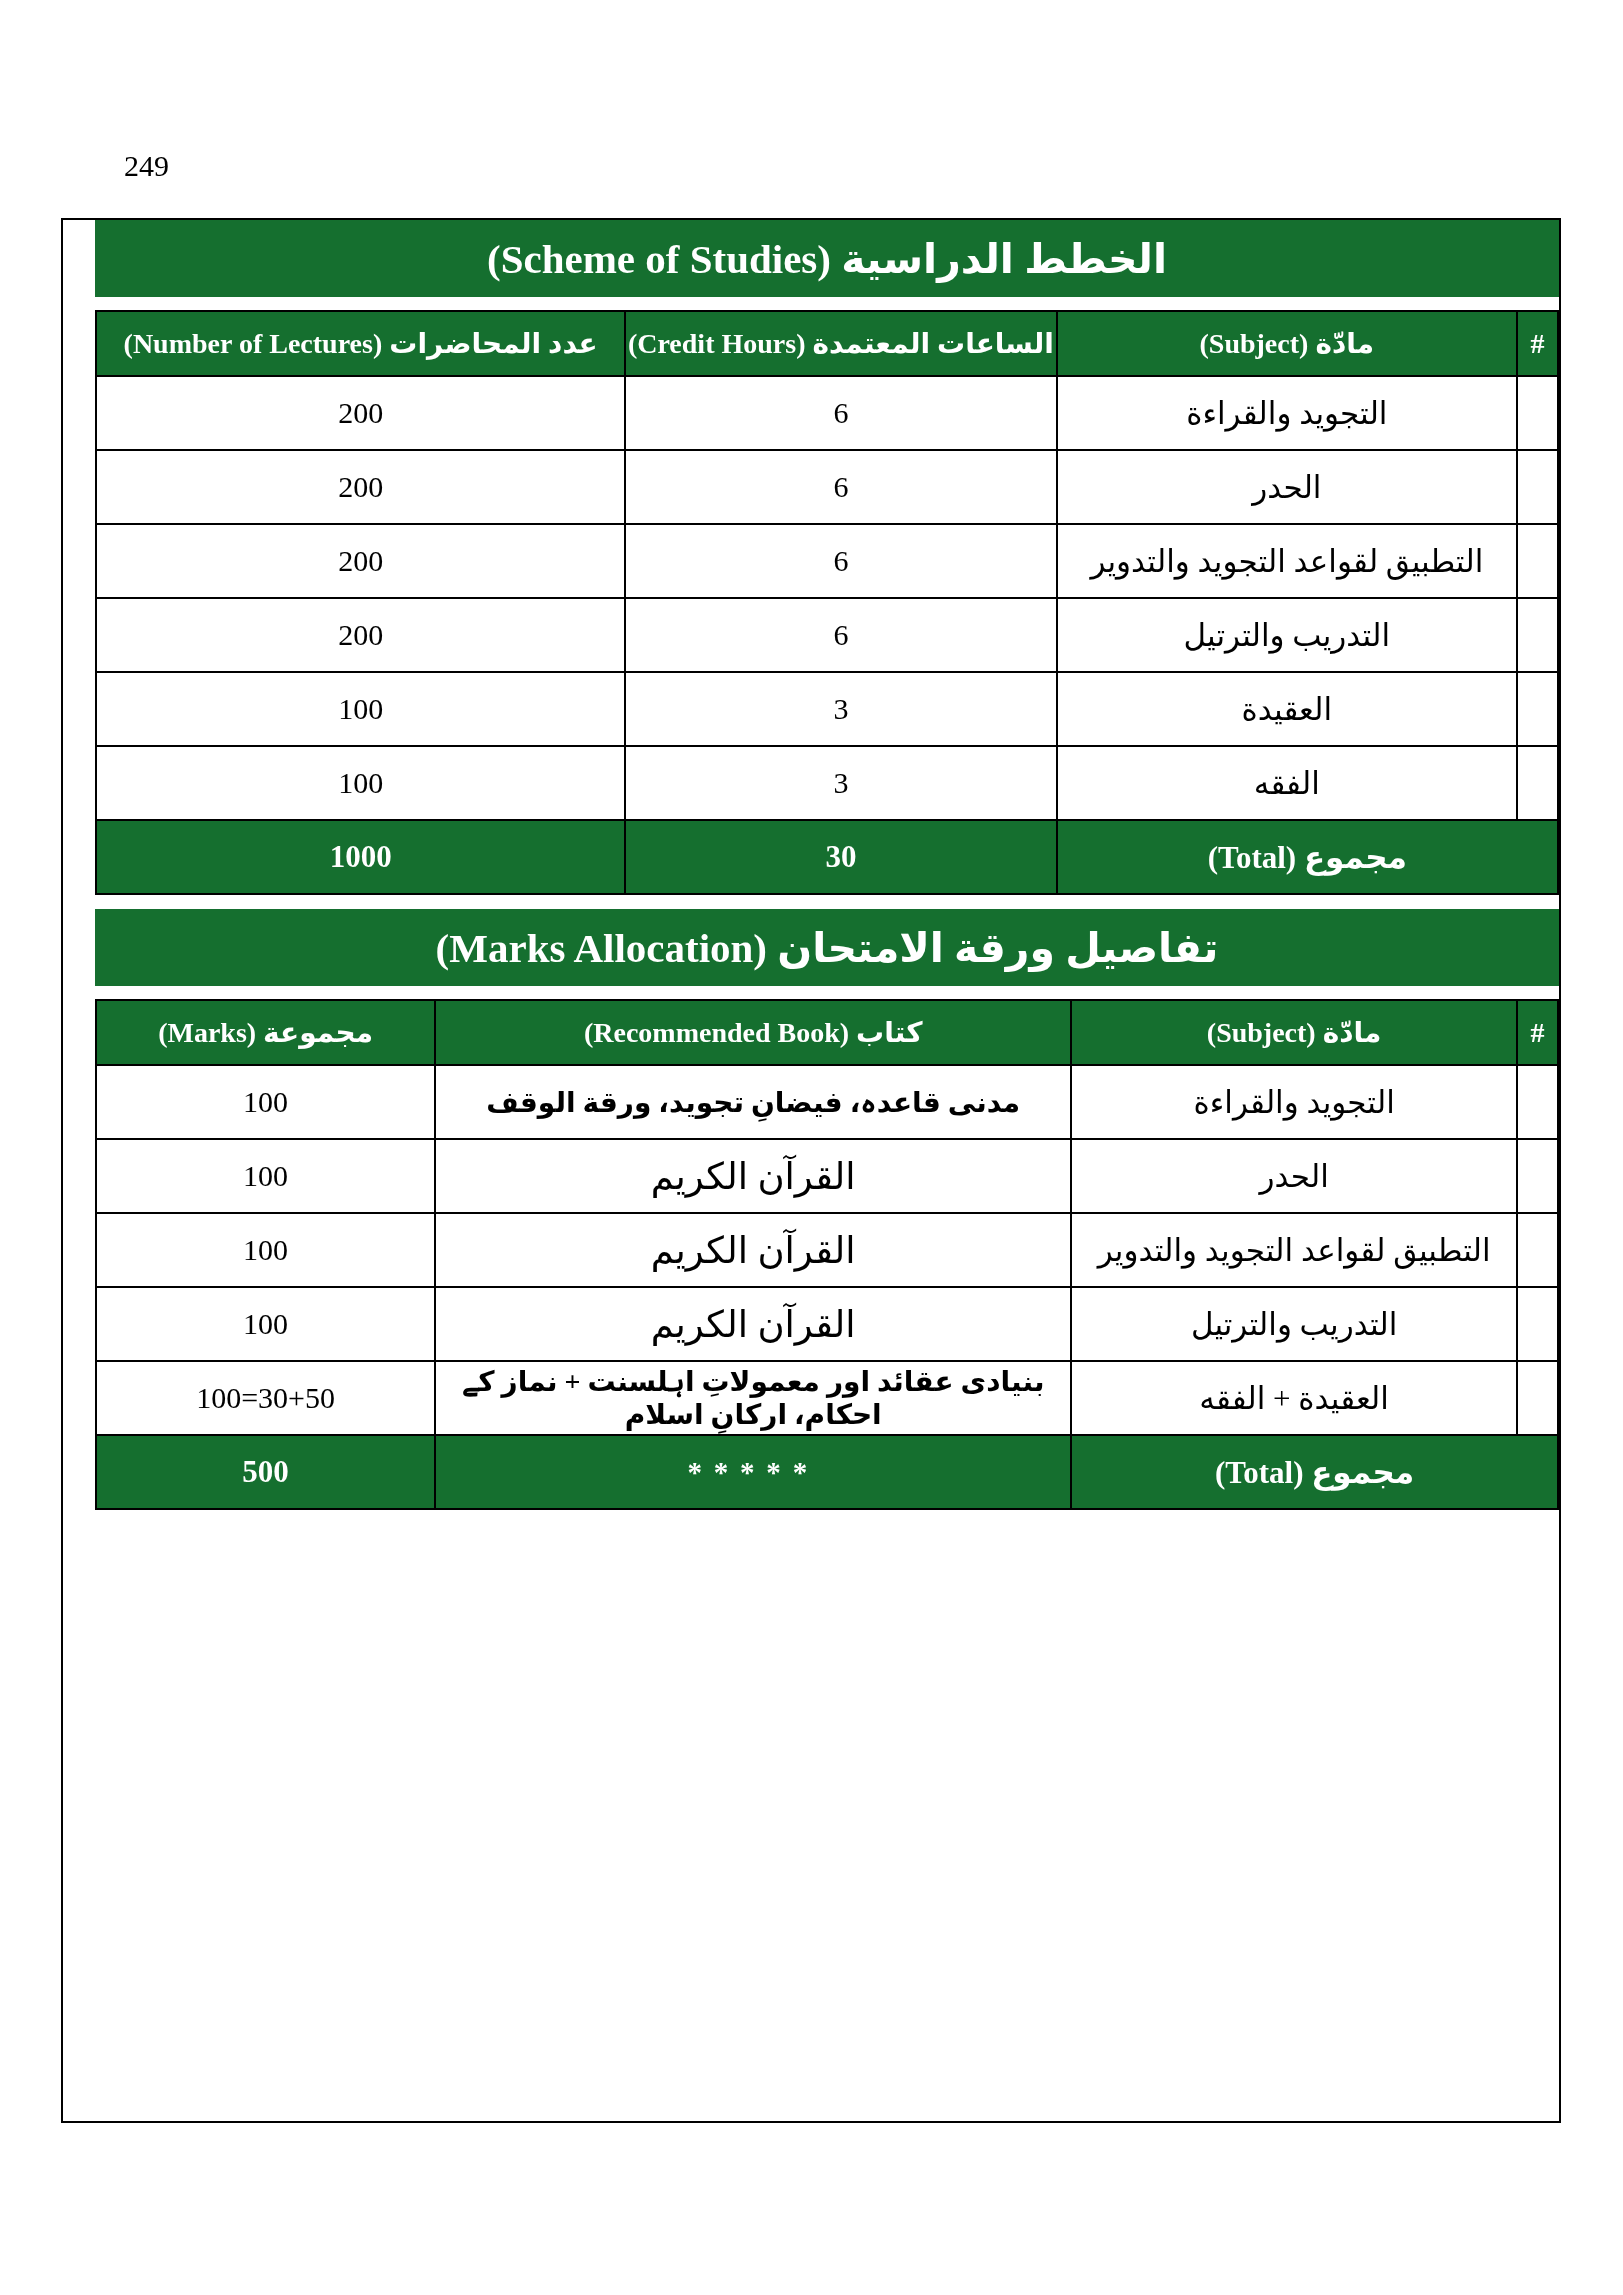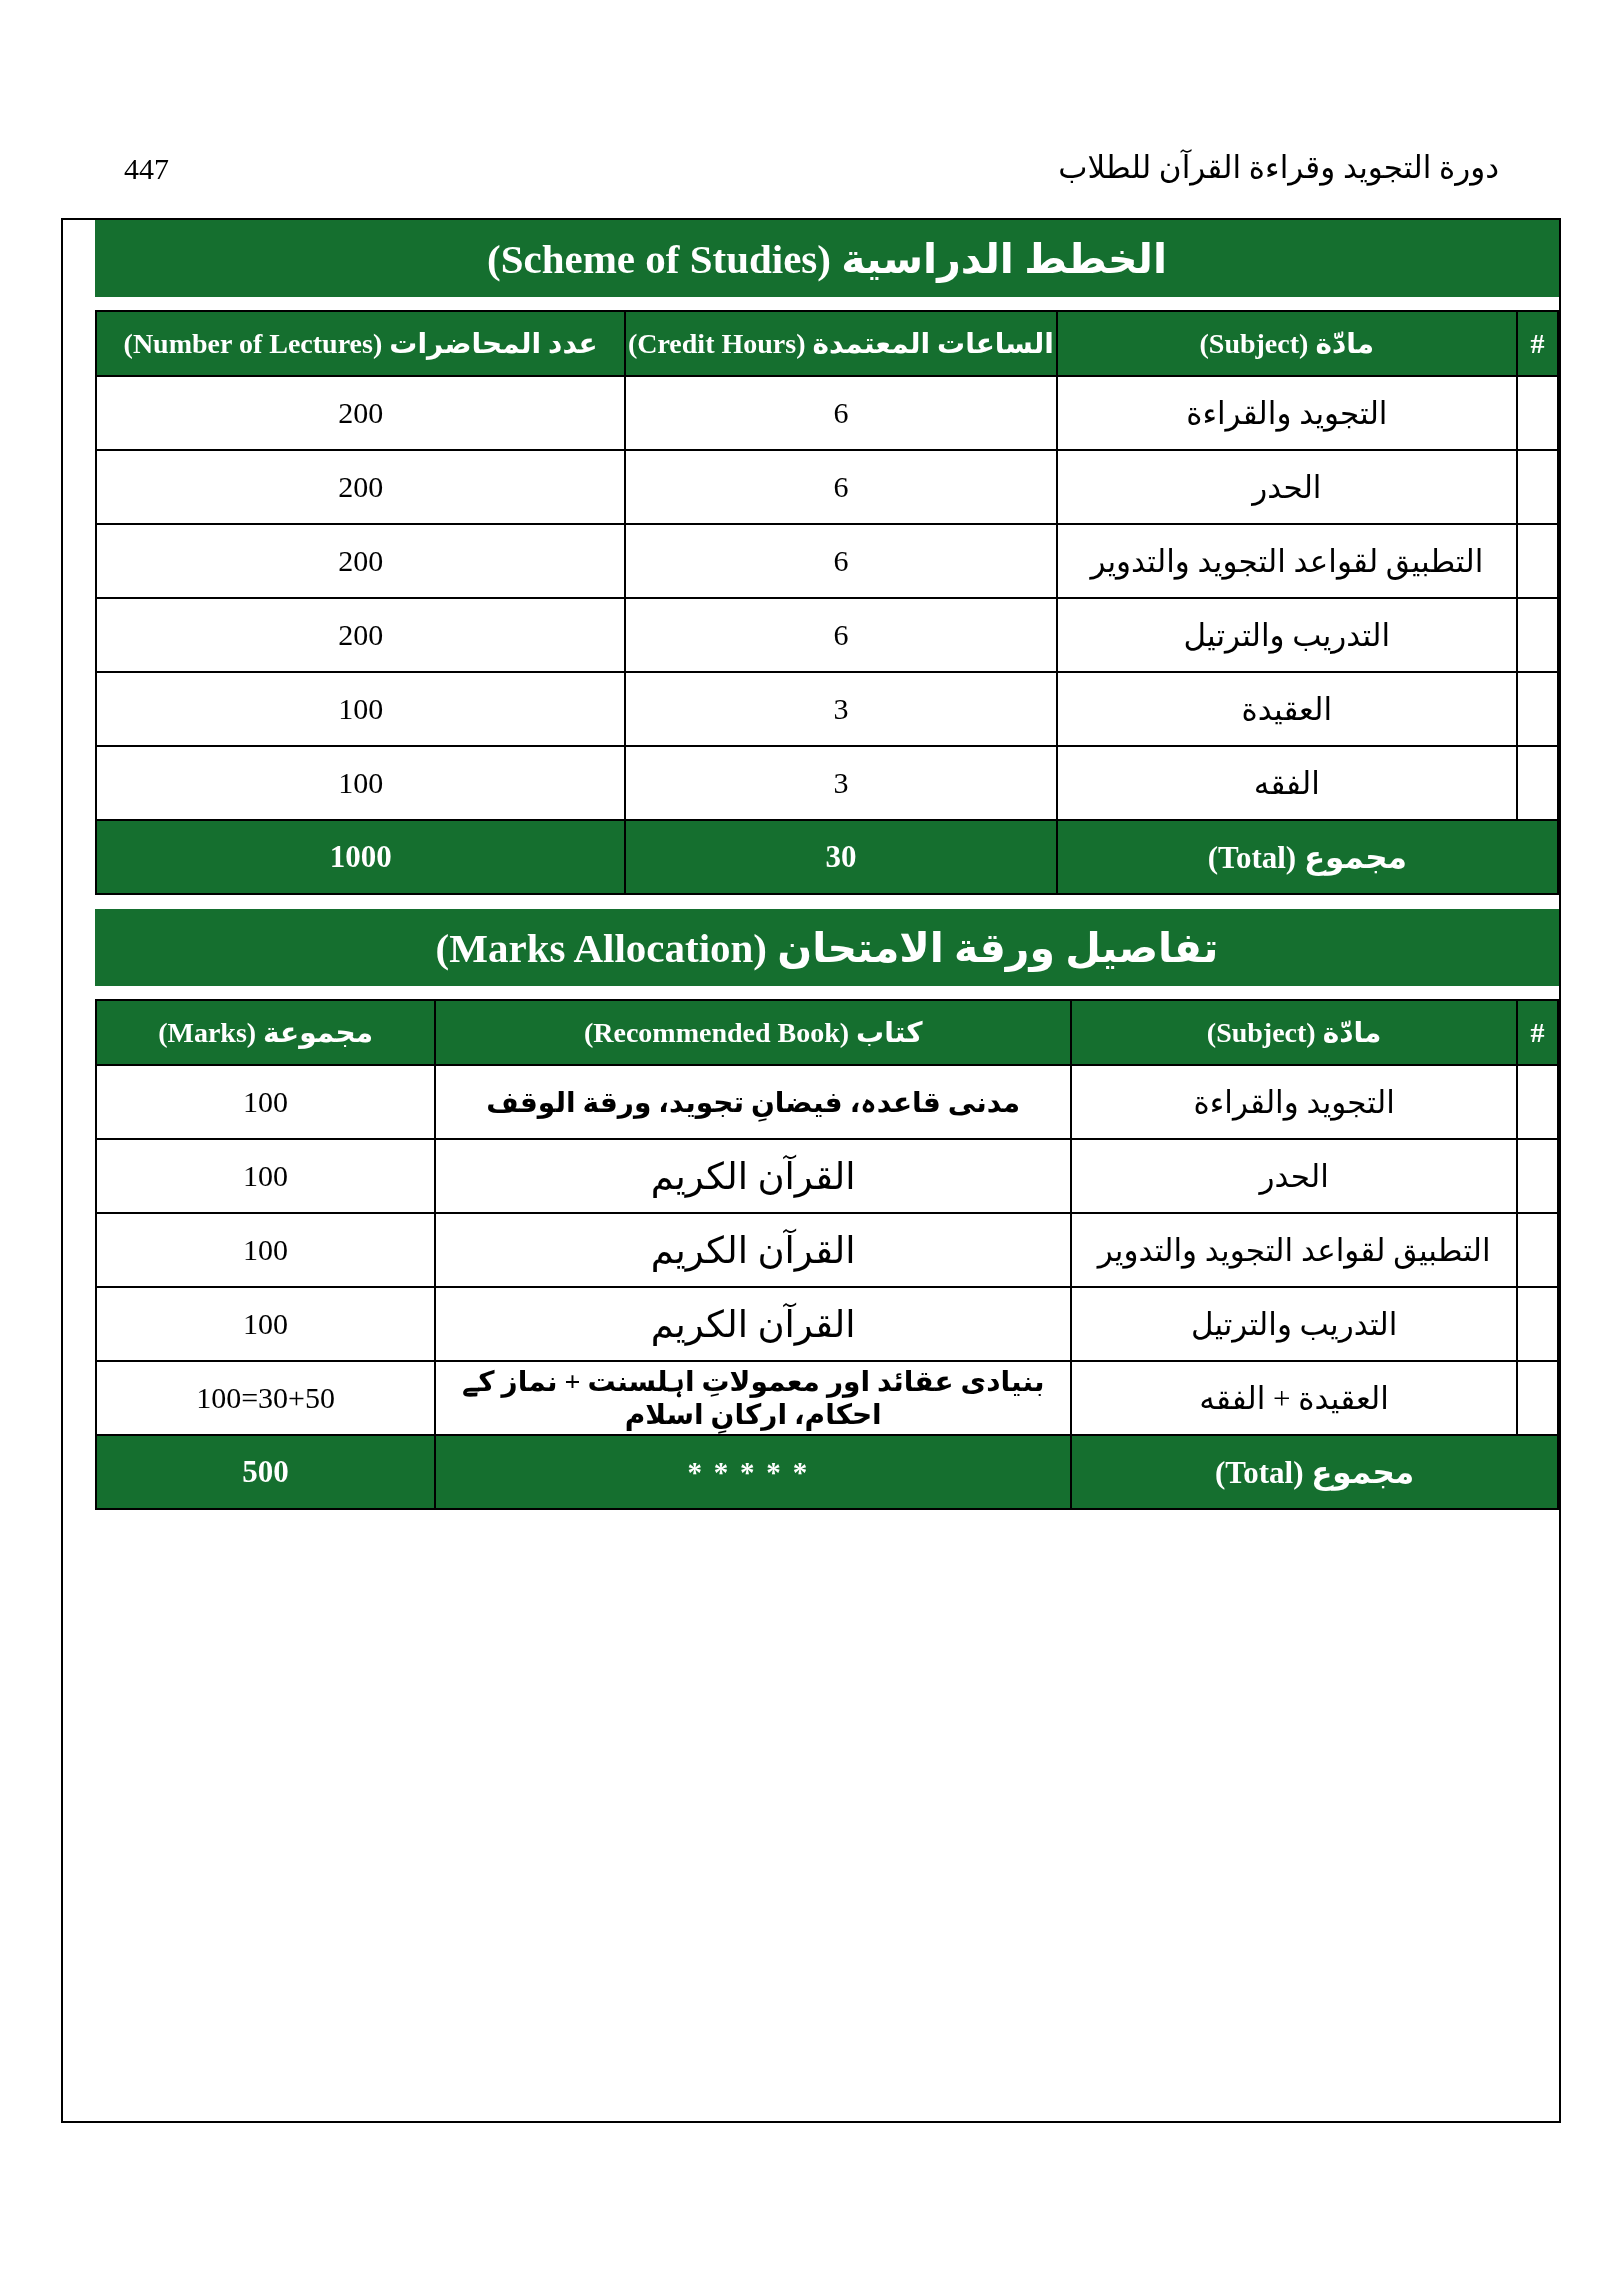--- a/index.html
+++ b/index.html
@@ -116,22 +116,21 @@
 
   
   col.c-subj2 { width: 30.5%; }
   col.c-book  { width: 43.5%; }
   col.c-marks { width: 23.2%; }
 </style>
 </head>
 <body>
 
 <div class="page-header">
-  <div class="page-number">447</div>
-  <div class="page-title">دورة التجويد وقراءة القرآن للطلاب</div>
+  <div class="page-number">249</div>
 </div>
 
 <div class="frame">
 
   <div class="band">الخطط الدراسية (Scheme of Studies)</div>
 
   <table class="t">
     <colgroup>
       <col class="c-num">
         <col class="c-subj1">

